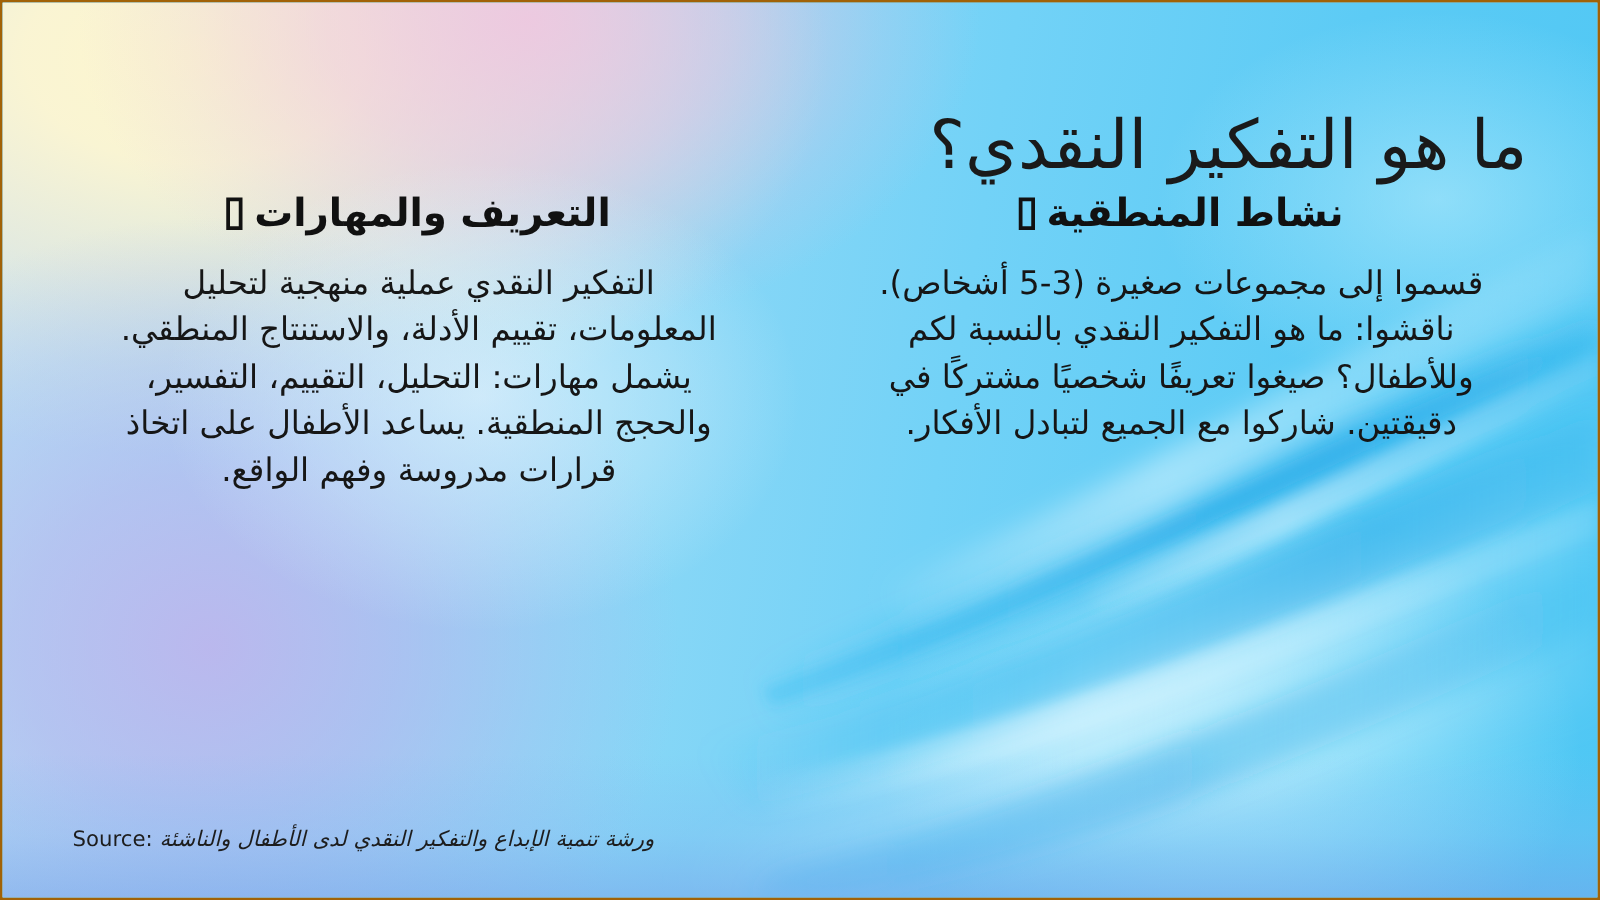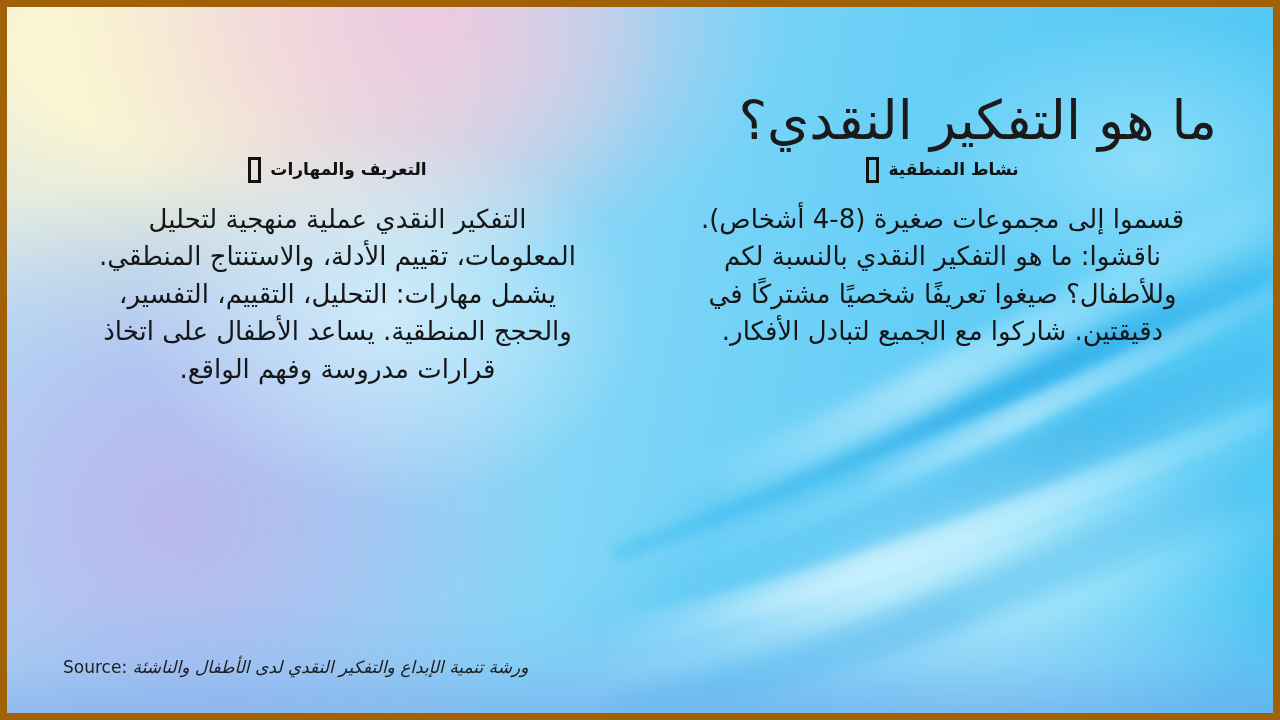--- a/index.html
+++ b/index.html
@@ -8,21 +8,21 @@
     padding: 0;
     background: #202020;
   }
 
   .slide {
     position: relative;
     width: 1280px;
     height: 720px;
     overflow: hidden;
     box-sizing: border-box;
-    border: 7px solid #a16207;
+    border: 2px solid #a16207;
     font-family: "DejaVu Sans", "Liberation Sans", sans-serif;
     background-color: #7ed8f7;
   }
 
   
   .bg-layer {
     position: absolute;
     inset: 0;
     pointer-events: none;
   }
@@ -137,21 +137,21 @@
     flex-direction: row-reverse;
     gap: 24px;
   }
 
   .column {
     flex: 1 1 0;
     text-align: center;
   }
 
   .col-heading {
-    font-size: 17px;
+    font-size: 31px;
     font-weight: bold;
     color: #111111;
     line-height: 1.25;
     margin: 0 0 18px 0;
     text-align: center;
     display: flex;
     flex-direction: row-reverse;
     align-items: center;
     justify-content: center;
     gap: 9px;
@@ -278,21 +278,21 @@
           <span>التعريف والمهارات</span>
         </div>
         <p class="col-body">التفكير النقدي عملية منهجية لتحليل المعلومات، تقييم الأدلة، والاستنتاج المنطقي. يشمل مهارات: التحليل، التقييم، التفسير، والحجج المنطقية. يساعد الأطفال على اتخاذ قرارات مدروسة وفهم الواقع.</p>
       </div>
 
       <div class="column col-left">
         <div class="col-heading">
           <span class="tofu"></span>
           <span>نشاط المنطقية</span>
         </div>
-        <p class="col-body">قسموا إلى مجموعات صغيرة (8-4 أشخاص). ناقشوا: ما هو التفكير النقدي بالنسبة لكم وللأطفال؟ صيغوا تعريفًا شخصيًا مشتركًا في دقيقتين. شاركوا مع الجميع لتبادل الأفكار.</p>
+        <p class="col-body">قسموا إلى مجموعات صغيرة (3-5 أشخاص). ناقشوا: ما هو التفكير النقدي بالنسبة لكم وللأطفال؟ صيغوا تعريفًا شخصيًا مشتركًا في دقيقتين. شاركوا مع الجميع لتبادل الأفكار.</p>
       </div>
 
     </div>
 
     <div class="source">
       <span class="source-label">Source:</span>
       <span class="source-ref">ورشة تنمية الإبداع والتفكير النقدي لدى الأطفال والناشئة</span>
     </div>
 
   </div>

